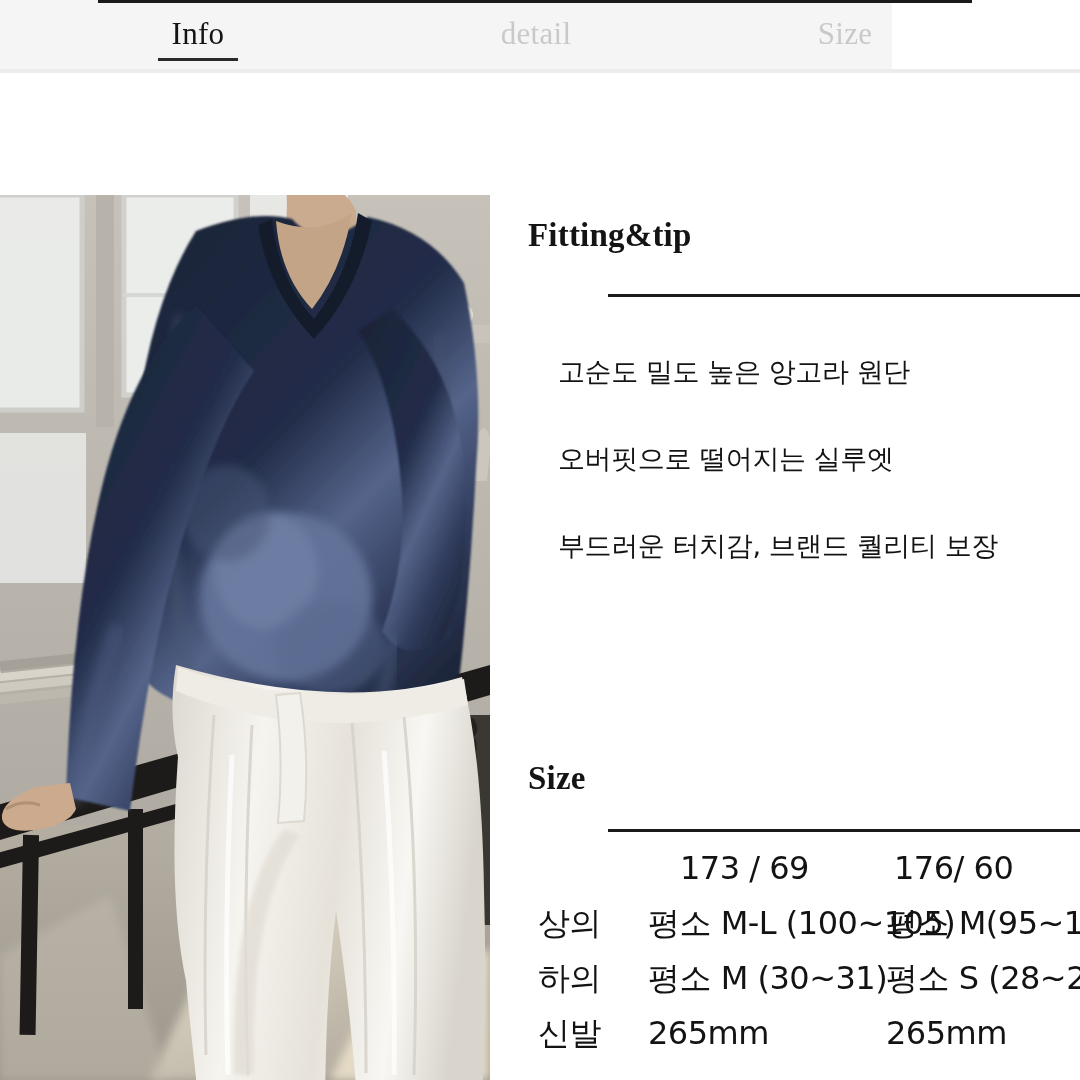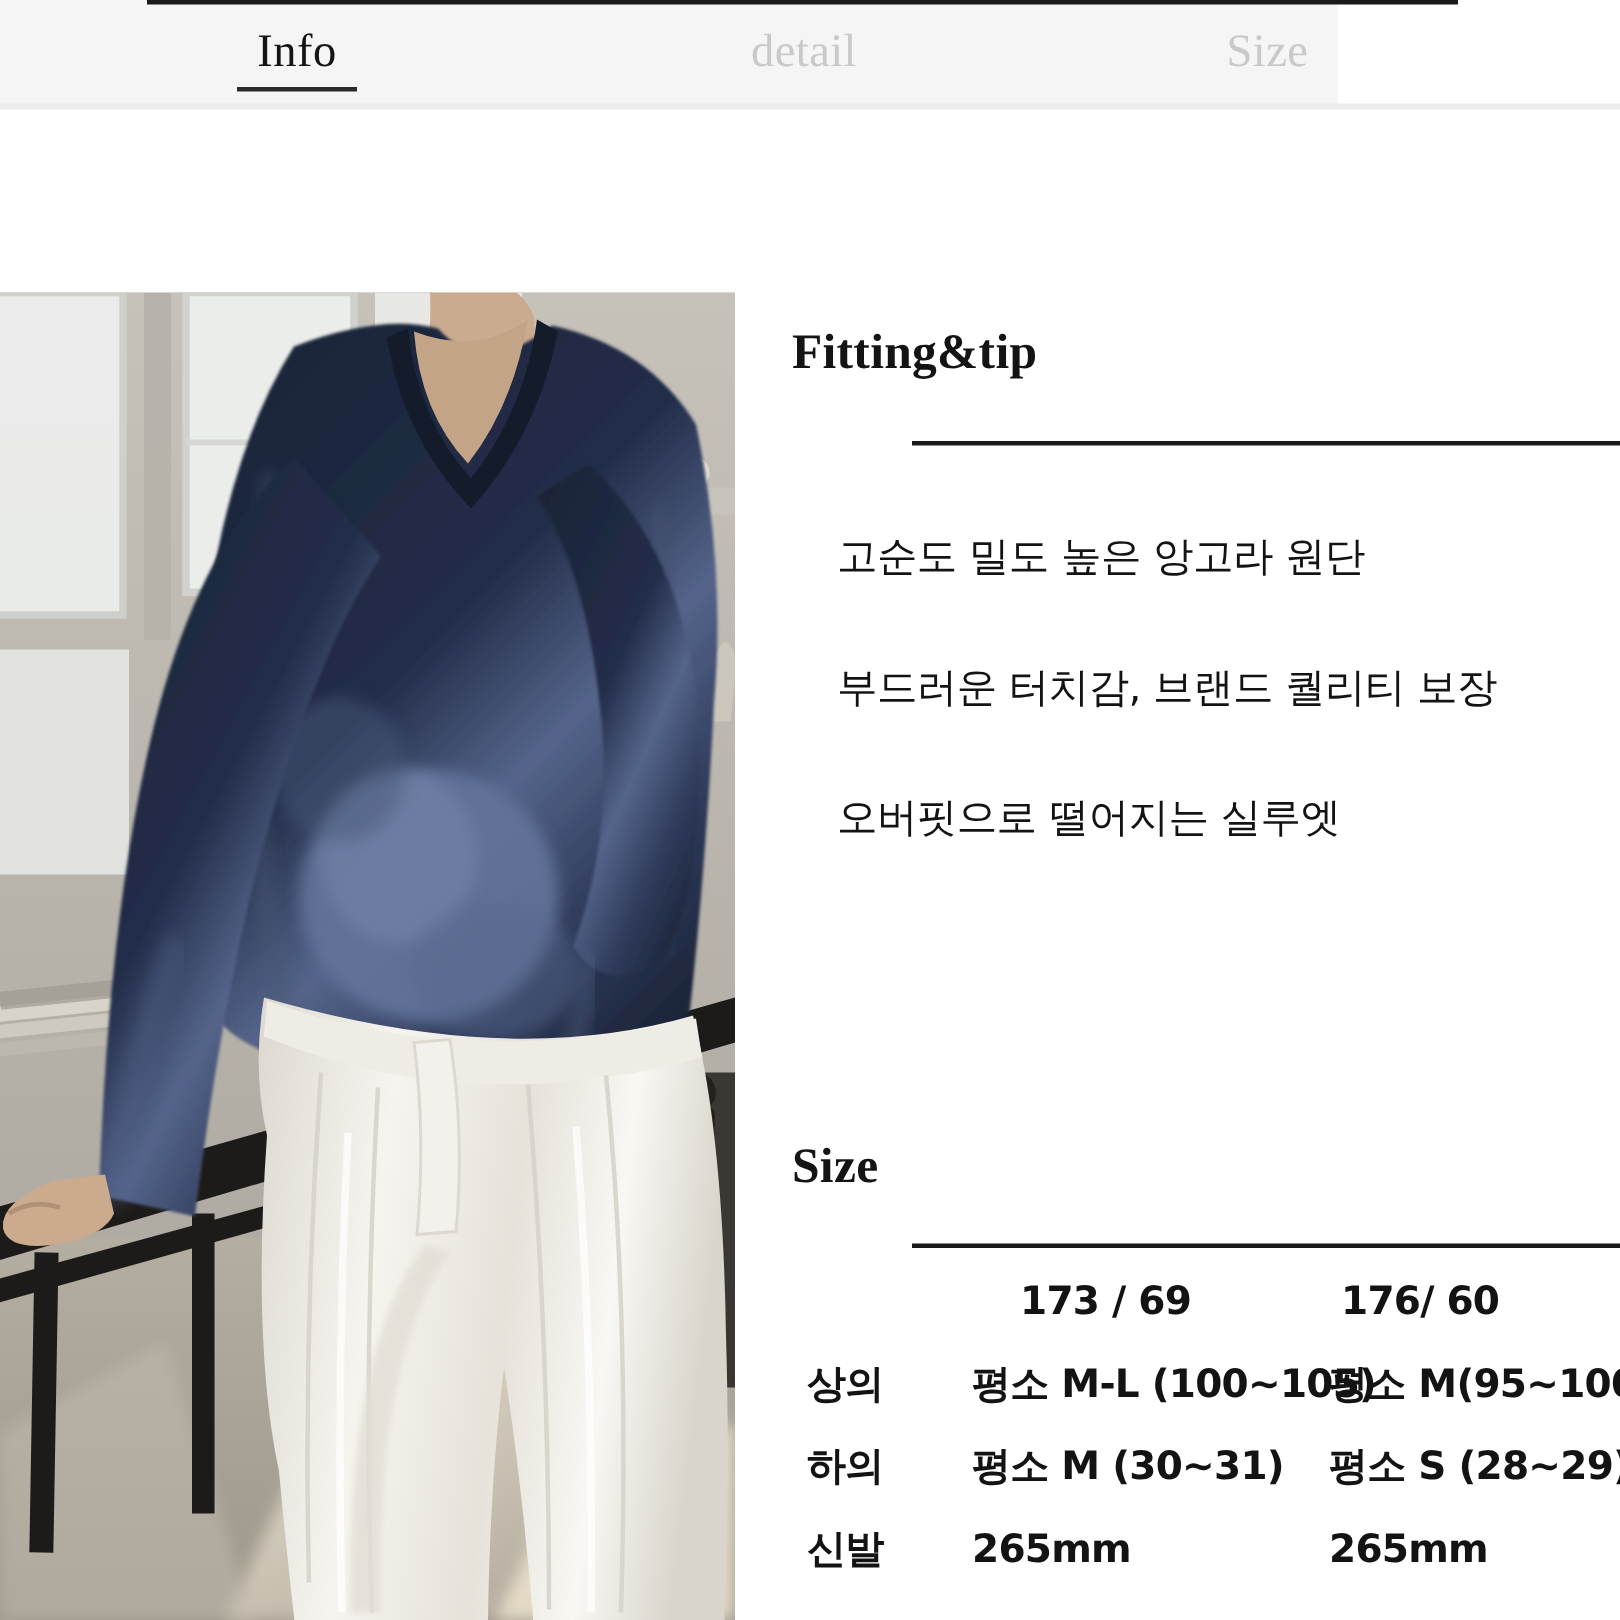--- a/index.html
+++ b/index.html
@@ -128,22 +128,22 @@
     width: 590px;
   }
   .mt-row {
     position: relative;
     height: 55px;
   }
   .mt-cell {
     position: absolute;
     top: 0;
     font-family: "DejaVu Sans", "Liberation Sans", sans-serif;
-    font-size: 26px;
-    font-weight: 700;
+    font-size: 32px;
+    font-weight: 400;
     color: #131313;
     letter-spacing: -0.5px;
     line-height: 36px;
     white-space: nowrap;
   }
   .mt-label { left: 48px; }
   .mt-col1  { left: 158px; }
   .mt-col2  { left: 396px; }
   .mt-head .mt-col1 { left: 190px; }
   .mt-head .mt-col2 { left: 404px; text-align: right; }
@@ -329,22 +329,22 @@
     </svg>
   </div>
 
   <div class="info-panel">
 
     <div class="section-title title-fitting">Fitting&amp;tip</div>
     <div class="rule rule-fitting"></div>
 
     <div class="bullet-list">
       <div class="bullet">고순도 밀도 높은 앙고라 원단</div>
+      <div class="bullet">오버핏으로 떨어지는 실루엣</div>
       <div class="bullet">부드러운 터치감, 브랜드 퀄리티 보장</div>
-      <div class="bullet">오버핏으로 떨어지는 실루엣</div>
     </div>
 
     <div class="section-title title-model">Size</div>
     <div class="rule rule-model"></div>
 
     <div class="model-table">
       <div class="mt-row mt-head">
         <div class="mt-cell mt-label"></div>
         <div class="mt-cell mt-col1">173 / 69</div>
         <div class="mt-cell mt-col2">176/ 60</div>

